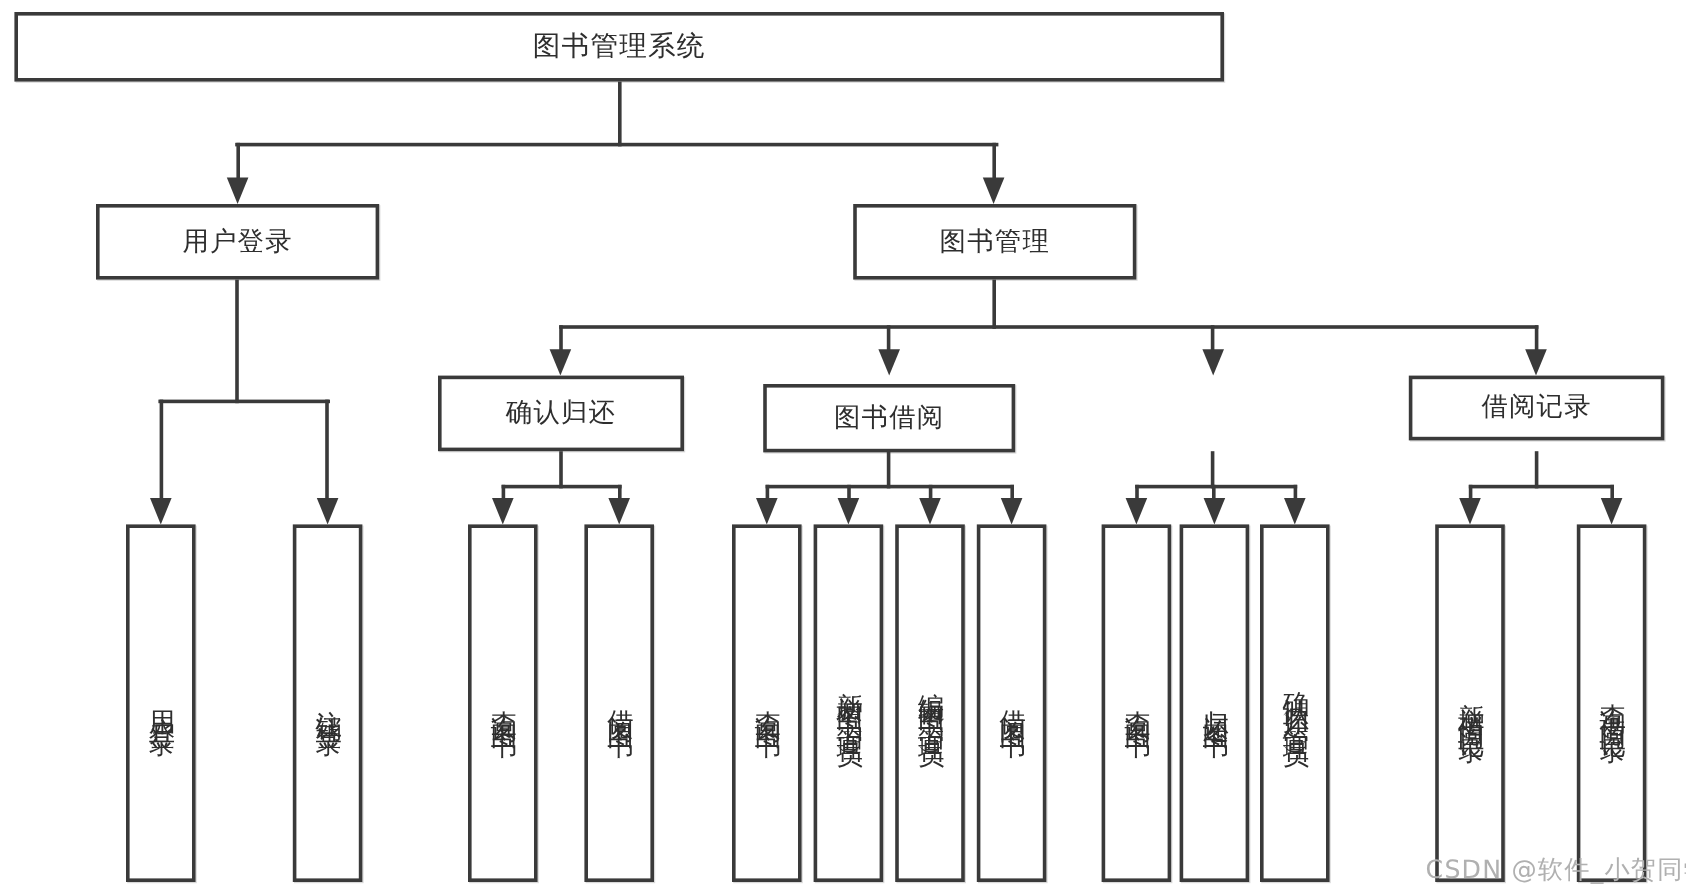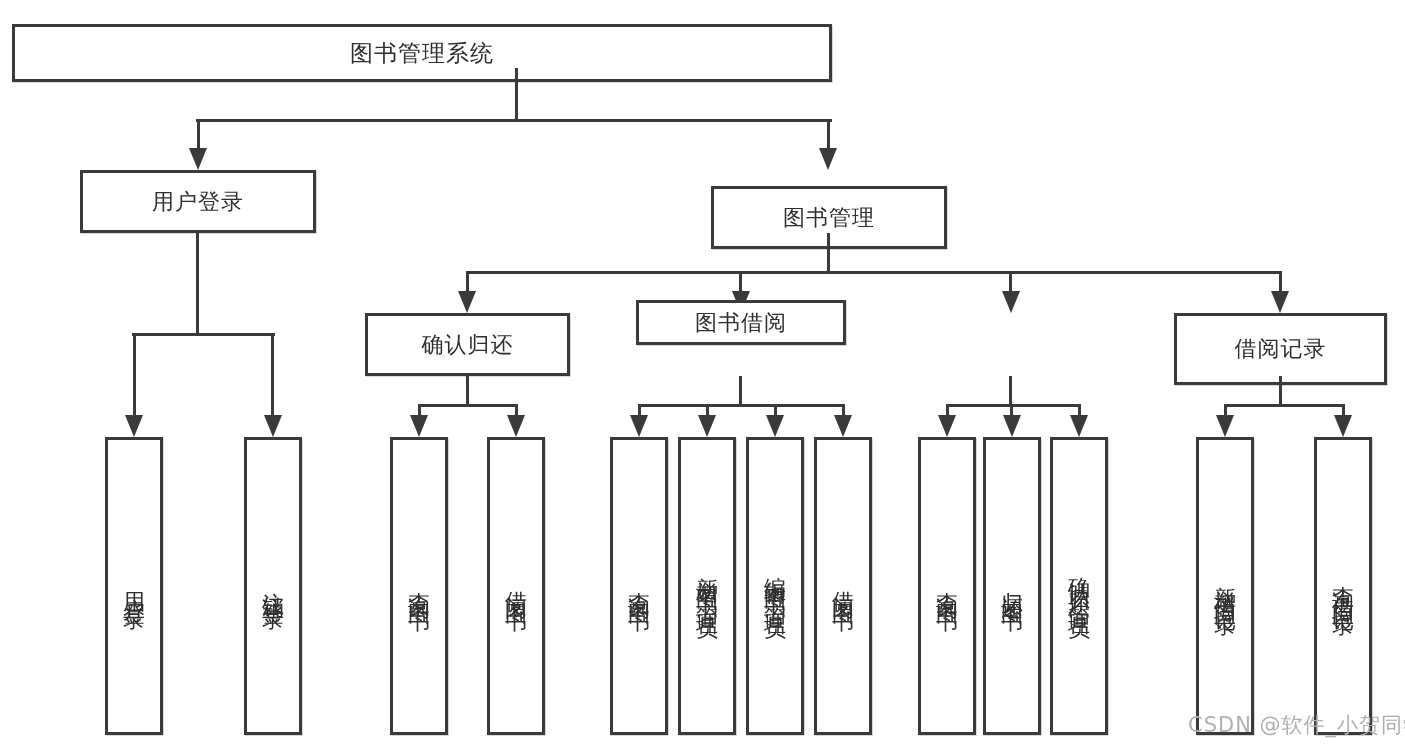--- a/index.html
+++ b/index.html
@@ -28,53 +28,53 @@
   .watermark{
     position:absolute;left:1188px;top:711px;z-index:9;
     font-size:21px;letter-spacing:1px;color:#b0b0b0;white-space:nowrap;
   }
 </style>
 </head>
 <body>
 
 <div class="canvas">
 
-  <div class="box root-box" style="left:12px;top:24px;width:820px;height:58px">图书管理系统</div>
+  <div class="box root-box" style="left:12px;top:10px;width:1008px;height:58px">图书管理系统</div>
 
   <div class="vl" style="left:515px;top:68px;height:54px"></div>
   <div class="hl" style="left:196px;top:119px;width:636px"></div>
   <div class="vl" style="left:197px;top:119px;height:30px"></div>
   <div class="ah" style="left:189px;top:148px"></div>
   <div class="vl" style="left:827px;top:119px;height:30px"></div>
   <div class="ah" style="left:819px;top:148px"></div>
 
   <div class="box" style="left:80px;top:170px;width:236px;height:63px">用户登录</div>
-  <div class="box" style="left:711px;top:186px;width:236px;height:63px">图书管理</div>
+  <div class="box" style="left:711px;top:170px;width:236px;height:63px">图书管理</div>
 
   <div class="vl" style="left:196px;top:233px;height:103px"></div>
   <div class="hl" style="left:132px;top:333px;width:143px"></div>
   <div class="vl" style="left:133px;top:333px;height:84px"></div>
   <div class="ah" style="left:125px;top:415px"></div>
   <div class="vl" style="left:271px;top:333px;height:84px"></div>
   <div class="ah" style="left:264px;top:415px"></div>
 
   <div class="vl" style="left:827px;top:233px;height:41px"></div>
   <div class="hl" style="left:466px;top:271px;width:816px"></div>
   <div class="vl" style="left:466px;top:271px;height:22px"></div>
   <div class="ah" style="left:458px;top:291px"></div>
   <div class="vl" style="left:739px;top:271px;height:22px"></div>
   <div class="ah" style="left:732px;top:291px"></div>
   <div class="vl" style="left:1009px;top:271px;height:22px"></div>
   <div class="ah" style="left:1002px;top:291px"></div>
   <div class="vl" style="left:1279px;top:271px;height:22px"></div>
   <div class="ah" style="left:1271px;top:291px"></div>
 
   <div class="box" style="left:365px;top:313px;width:205px;height:63px">确认归还</div>
-  <div class="box" style="left:636px;top:300px;width:210px;height:45px">图书借阅</div>
-  <div class="box" style="left:1174px;top:313px;width:213px;height:72px">借阅记录</div>
+  <div class="box" style="left:636px;top:320px;width:210px;height:57px">图书借阅</div>
+  <div class="box" style="left:1174px;top:313px;width:213px;height:54px">借阅记录</div>
 
   <div class="vl" style="left:466px;top:376px;height:31px"></div>
   <div class="hl" style="left:418px;top:404px;width:100px"></div>
   <div class="vl" style="left:739px;top:376px;height:31px"></div>
   <div class="hl" style="left:638px;top:404px;width:207px"></div>
   <div class="vl" style="left:1009px;top:376px;height:31px"></div>
   <div class="hl" style="left:946px;top:404px;width:135px"></div>
   <div class="vl" style="left:1279px;top:376px;height:31px"></div>
   <div class="hl" style="left:1224px;top:404px;width:121px"></div>
 

